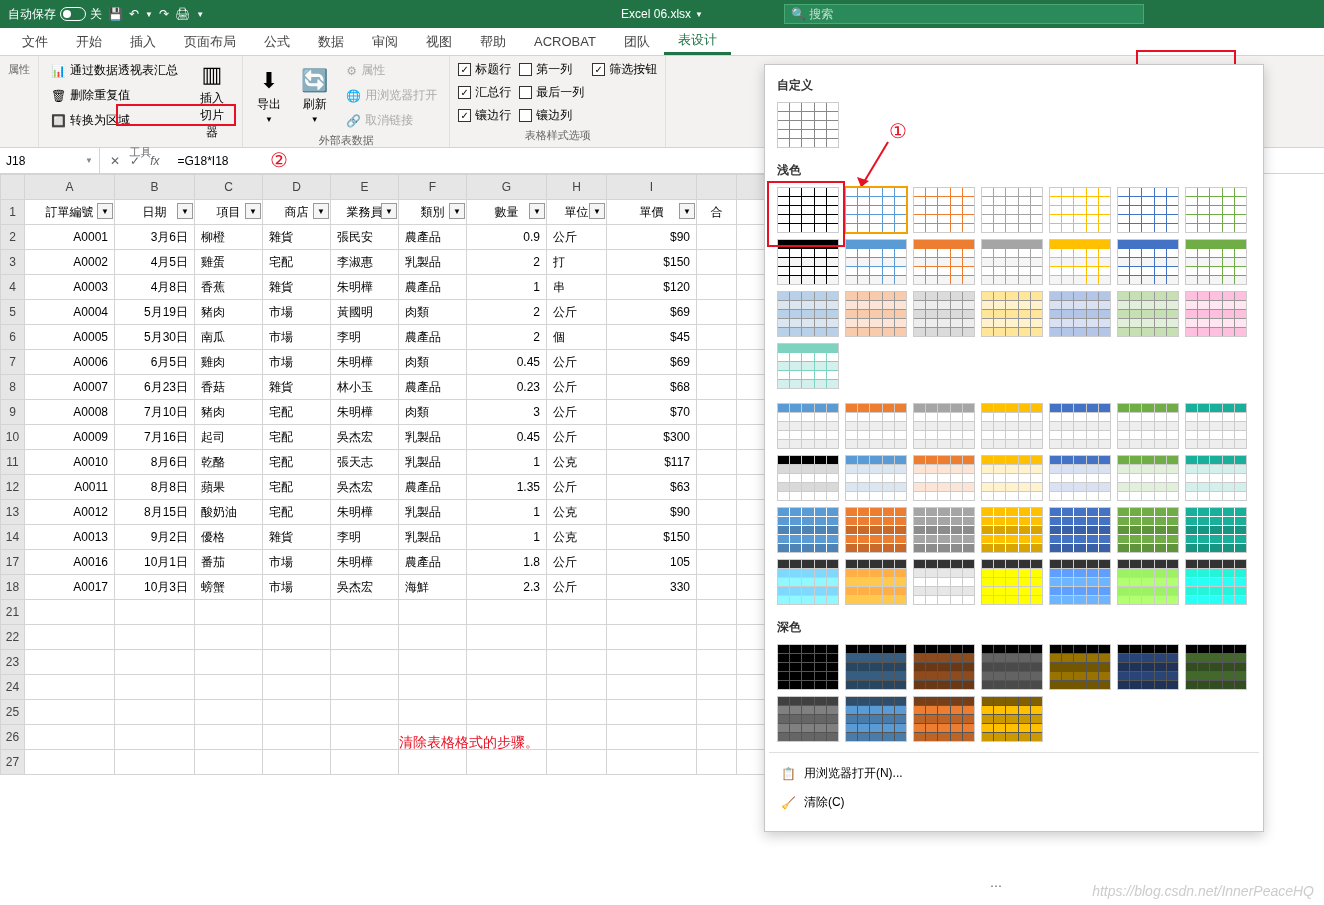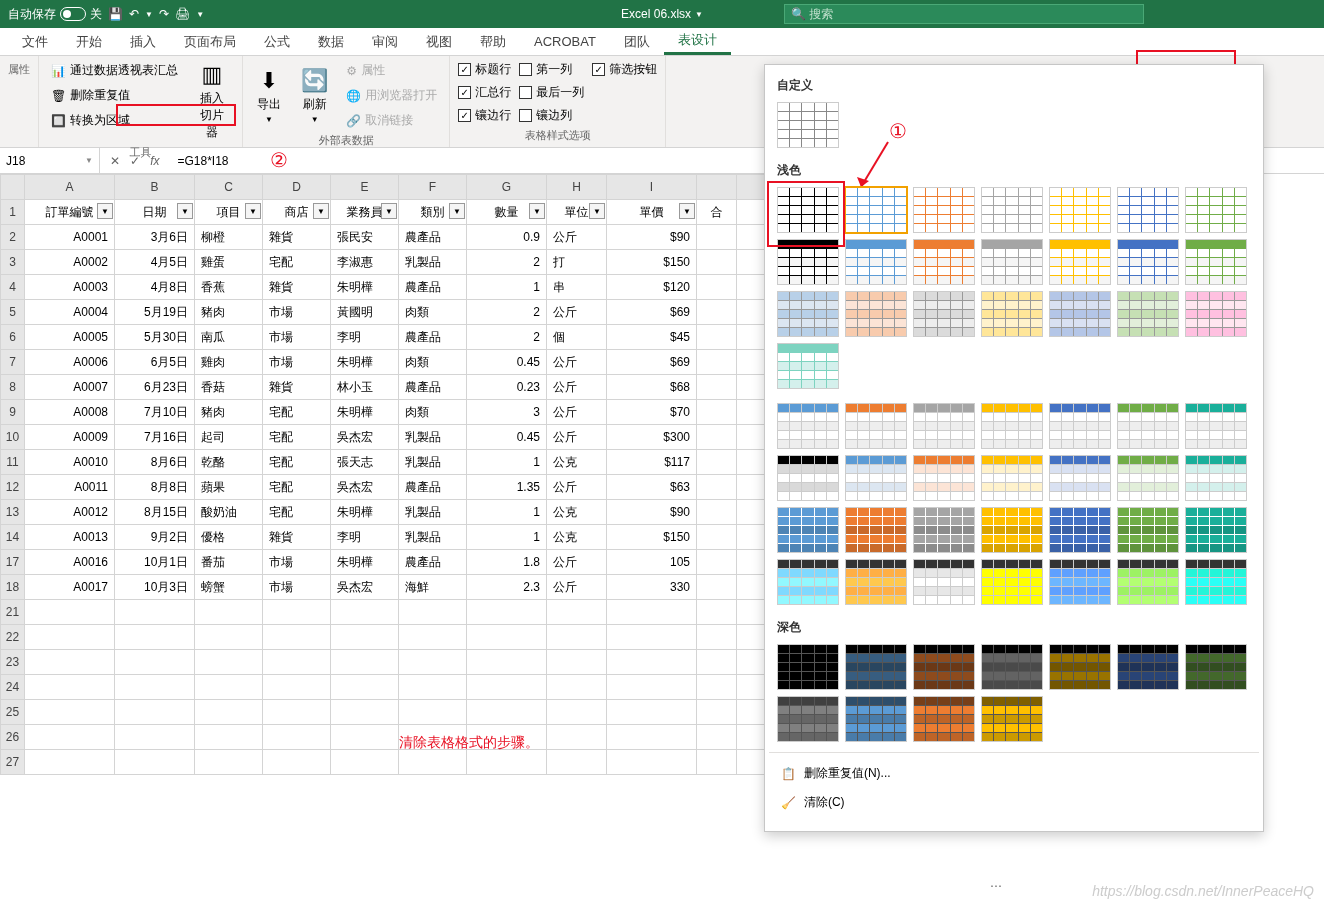--- a/index.html
+++ b/index.html
@@ -3010,21 +3010,21 @@
             <div class="thumb-cell" style="border-color:#555"></div>
             <div class="thumb-cell" style="border-color:#555"></div>
           </div>
         </div>
       </div>
     </div>
 
   <div class="gal-footer">
     <div class="gal-footer-item">
         <span>📋</span>
-        <span>删除重复值(N)...</span>
+        <span>用浏览器打开(N)...</span>
       </div>
     <div class="gal-footer-item">
         <span>🧹</span>
         <span>清除(C)</span>
       </div>
   </div>
 </div>
 
 <div class="dots">⋯</div>
 <div class="watermark">https://blog.csdn.net/InnerPeaceHQ</div>

